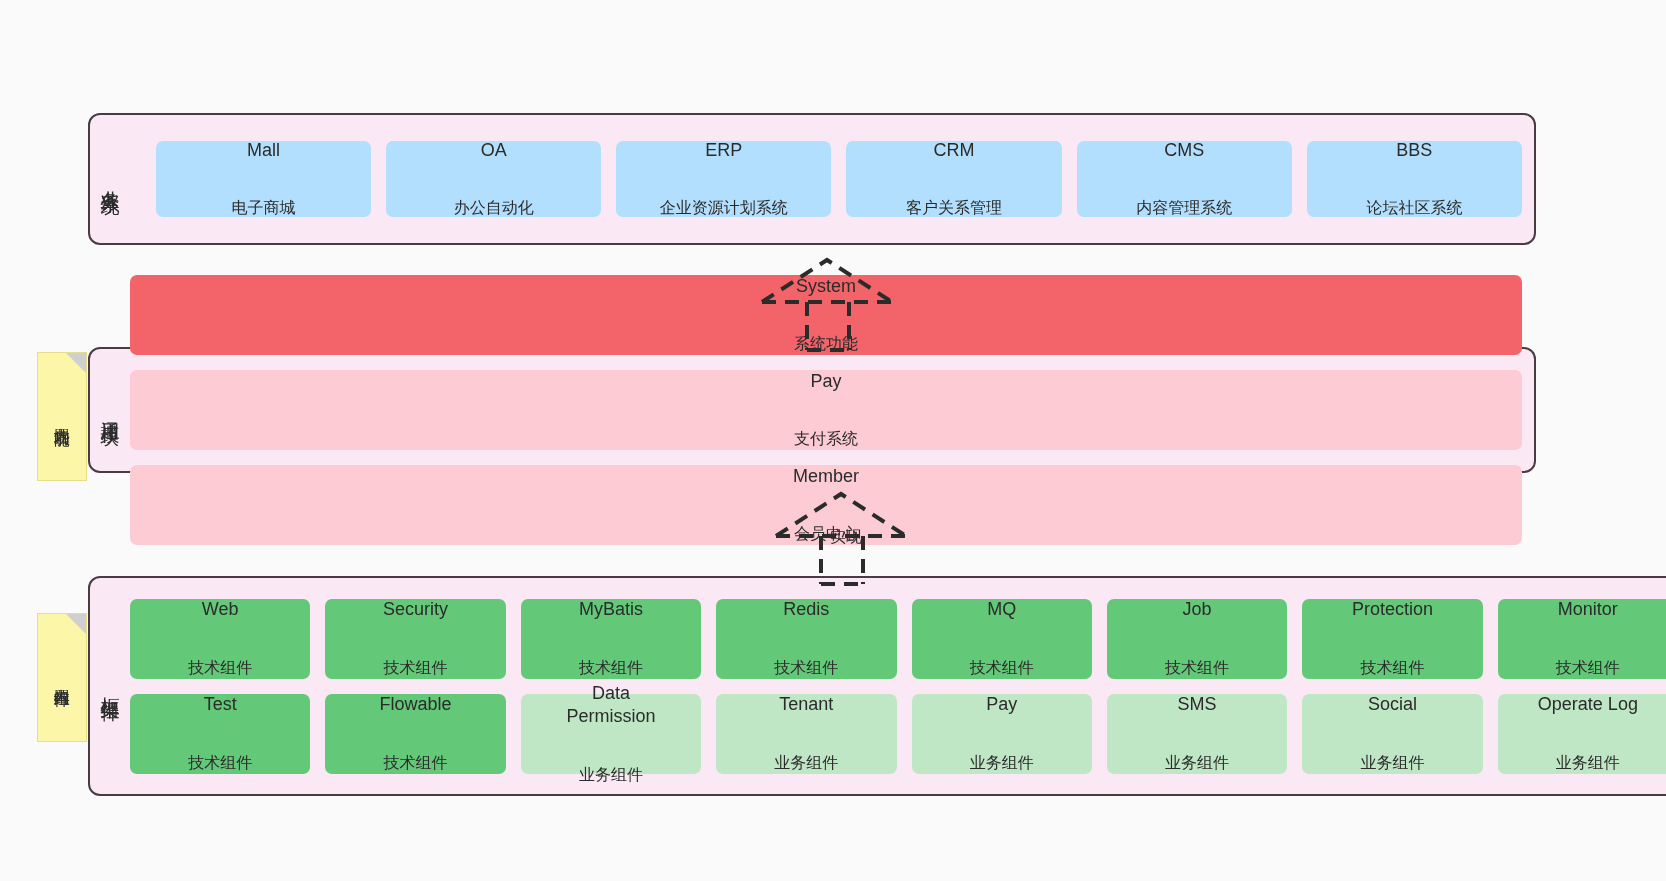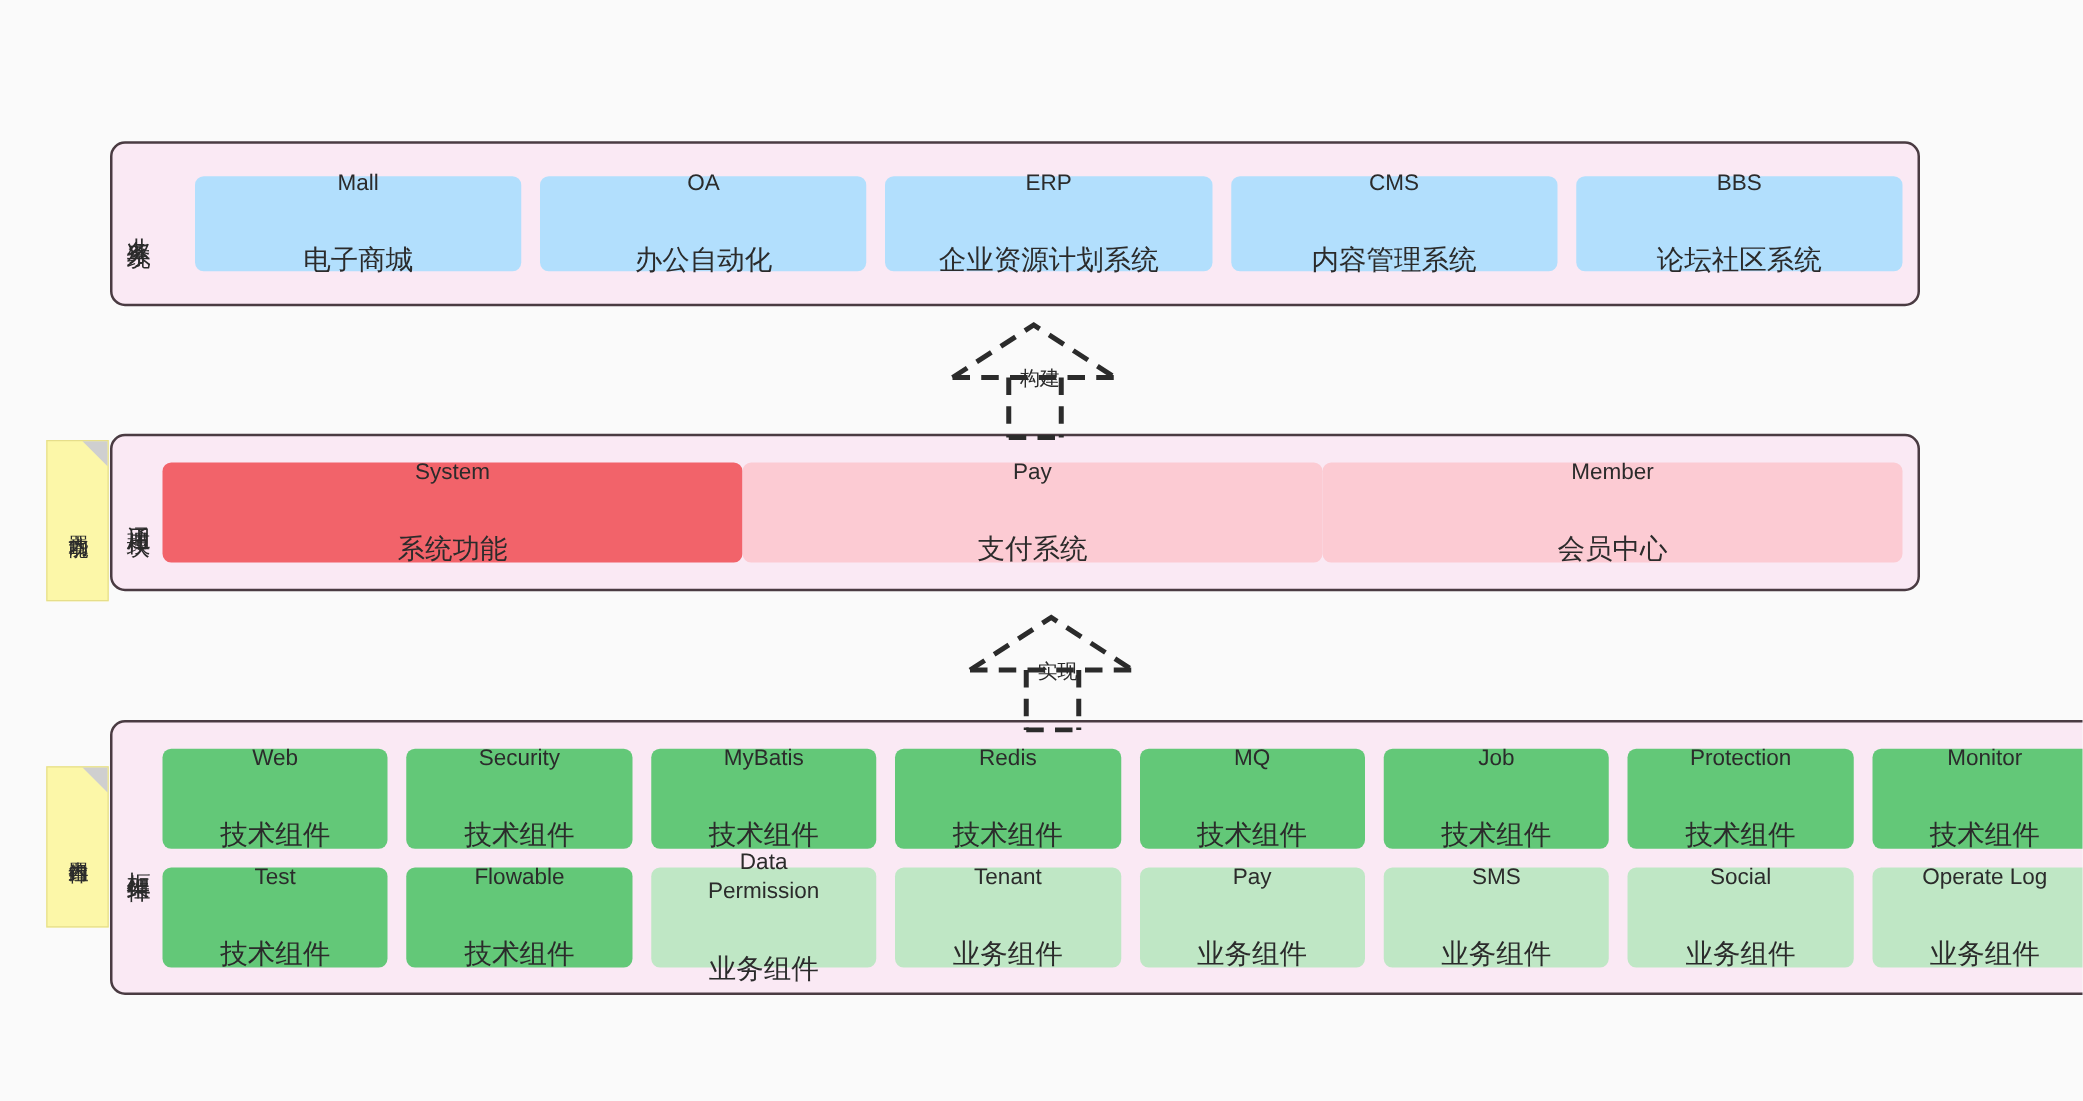--- a/index.html
+++ b/index.html
@@ -62,40 +62,42 @@
     border-radius: 7px;
     display: flex;
     flex-direction: column;
     align-items: center;
     justify-content: center;
     text-align: center;
     line-height: 1.3;
     user-select: none;
   }
   .box .t1 { font-size: 18px; }
-  .box .t2 { font-size: 22px; margin-top: 36px; }
+  .box .t2 { font-size: 16px; margin-top: 36px; }
 
   
   .row-biz {
     display: flex;
     gap: 15px;
     width: 100%;
     justify-content: space-between;
   }
   .row-biz .box {
     flex: 1 1 0;
     height: 76px;
     background: #b2dffd;
   }
 
   
   .row-mod {
     display: flex;
+    gap: 15px;
     width: 100%;
     justify-content: center;
+    flex-direction: column;
   }
   .row-mod .box {
     flex: 1 1 0;
     height: 80px;
   }
   .box.red  { background: #f2636a; }
   .box.pink { background: #fccbd3; }
 
   
   .grid-frame {
@@ -176,20 +178,24 @@
         </div>
         <div class="box">
           <span class="t1">OA</span>
           <span class="t2">办公自动化</span>
         </div>
         <div class="box">
           <span class="t1">ERP</span>
           <span class="t2">企业资源计划系统</span>
         </div>
         <div class="box">
+          <span class="t1">CRM</span>
+          <span class="t2">客户关系管理</span>
+        </div>
+        <div class="box">
           <span class="t1">CMS</span>
           <span class="t2">内容管理系统</span>
         </div>
         <div class="box">
           <span class="t1">BBS</span>
           <span class="t2">论坛社区系统</span>
         </div>
       </div>
     </div>
   </div>

